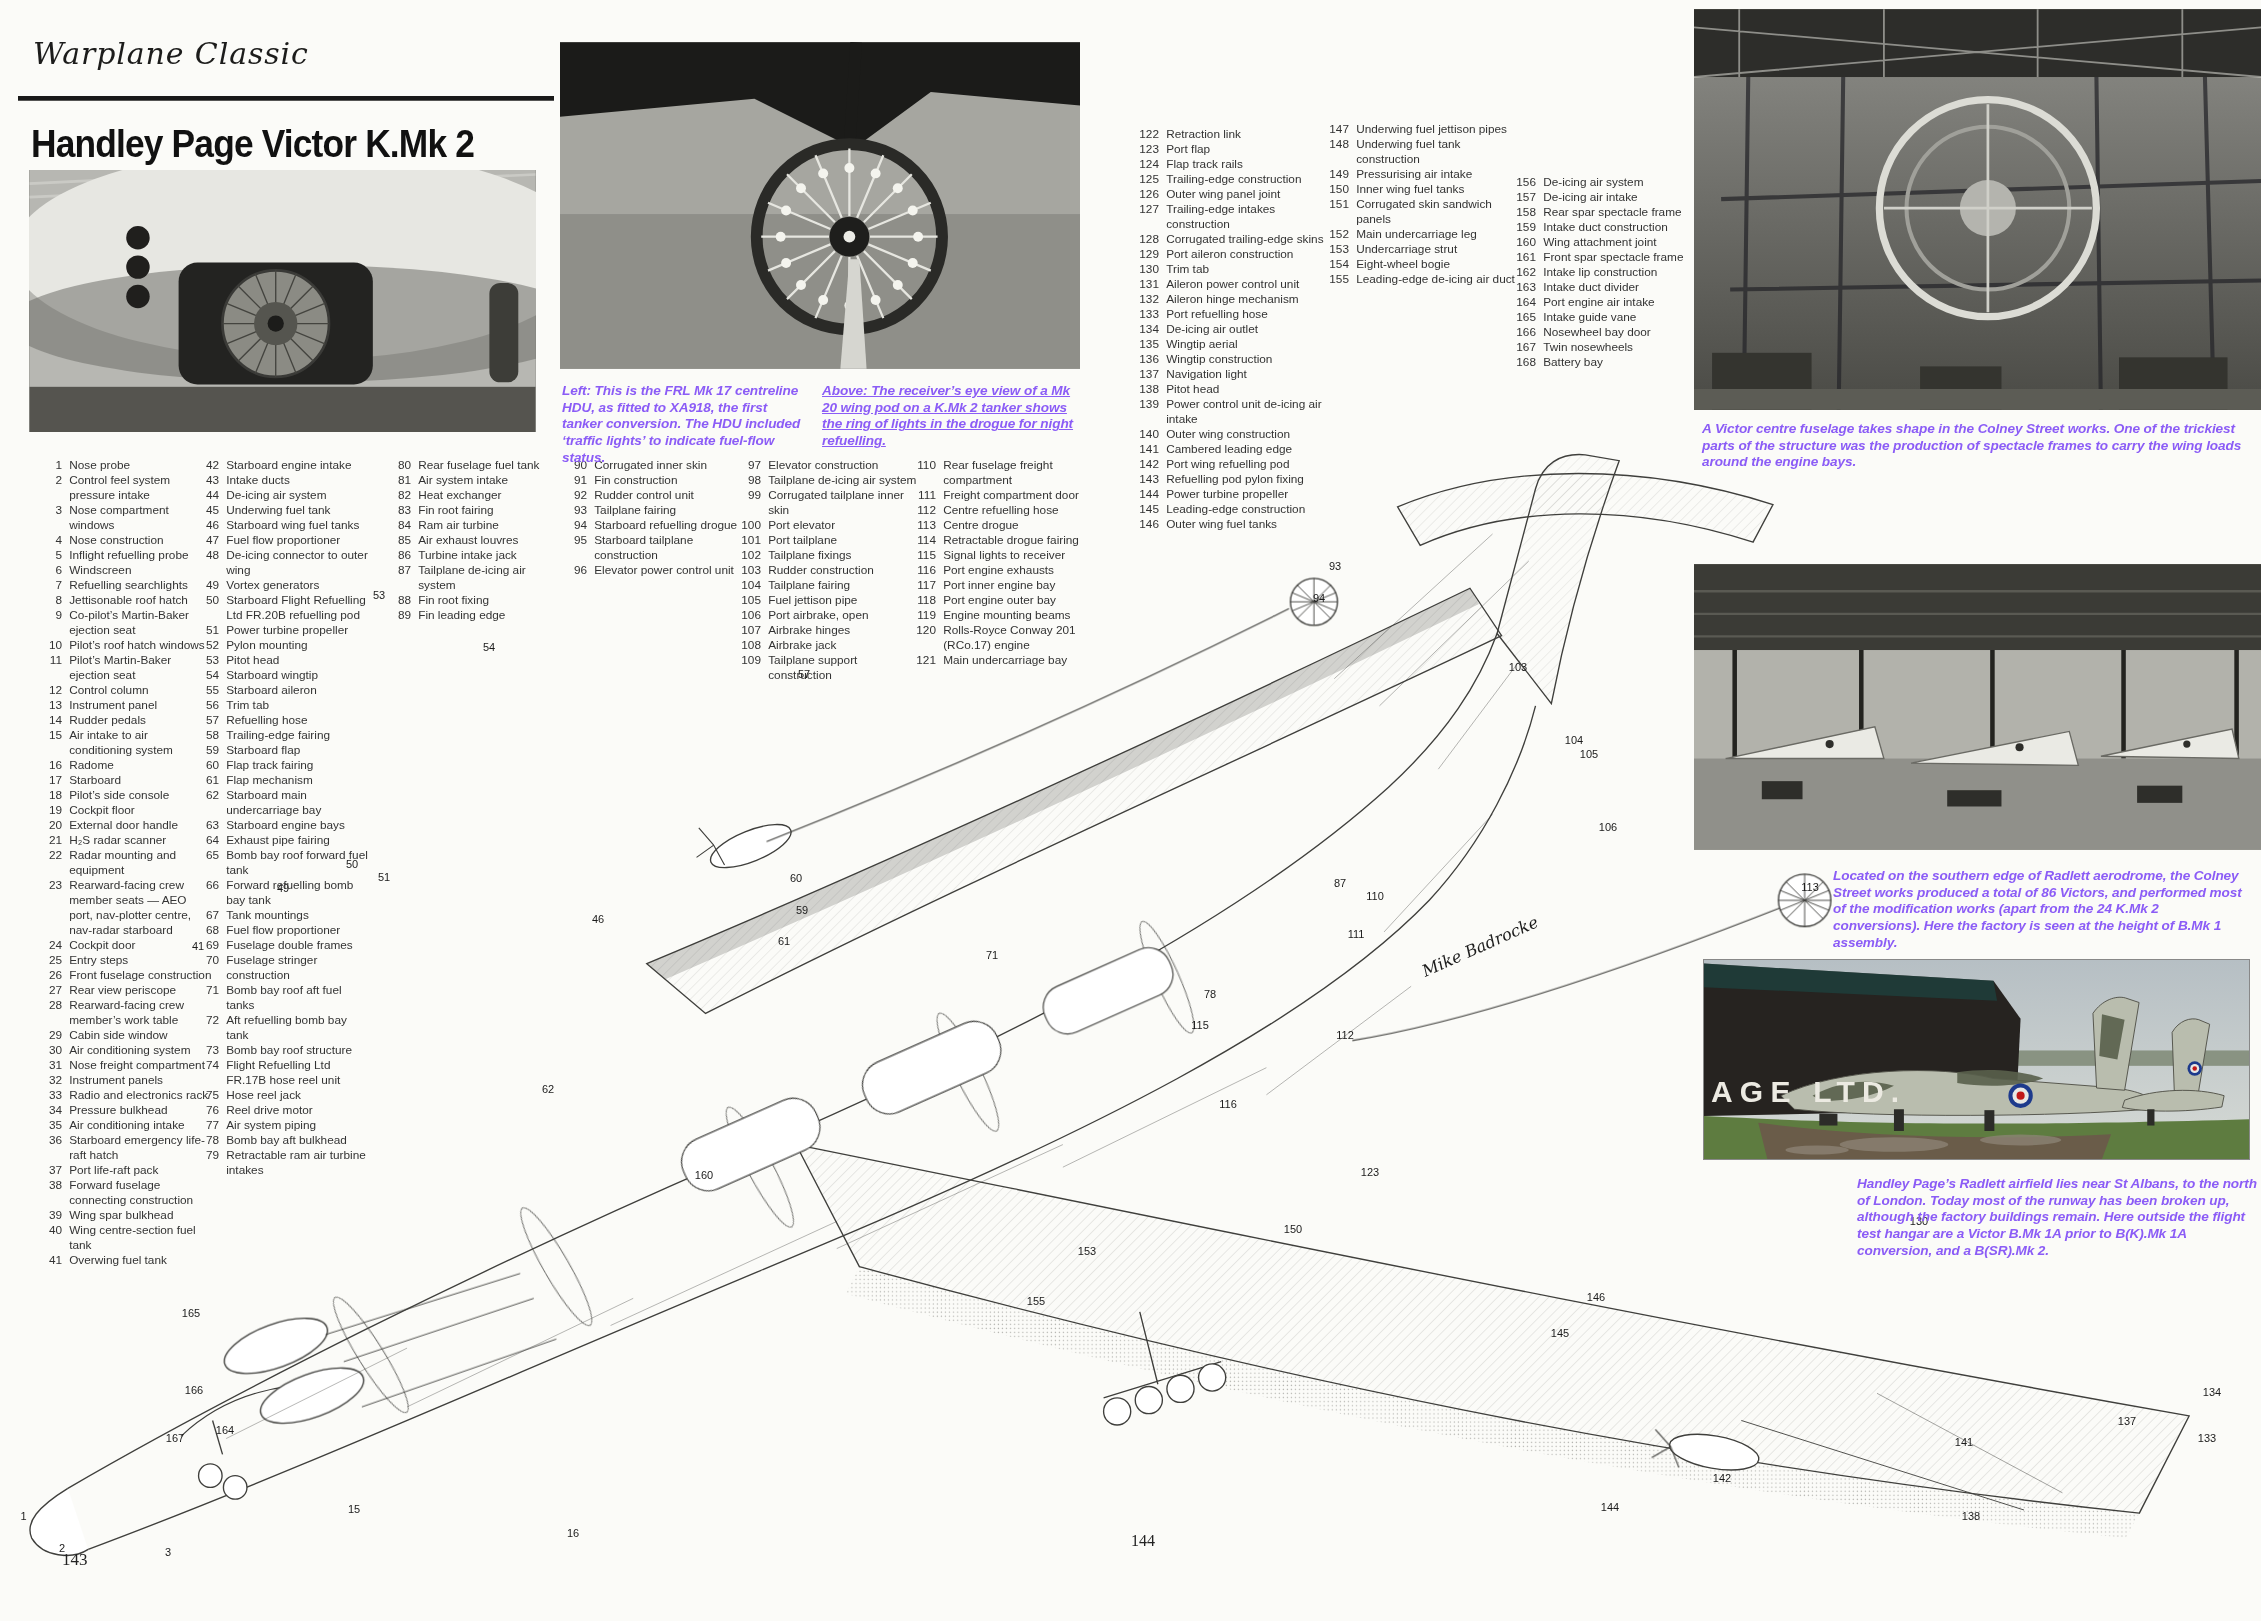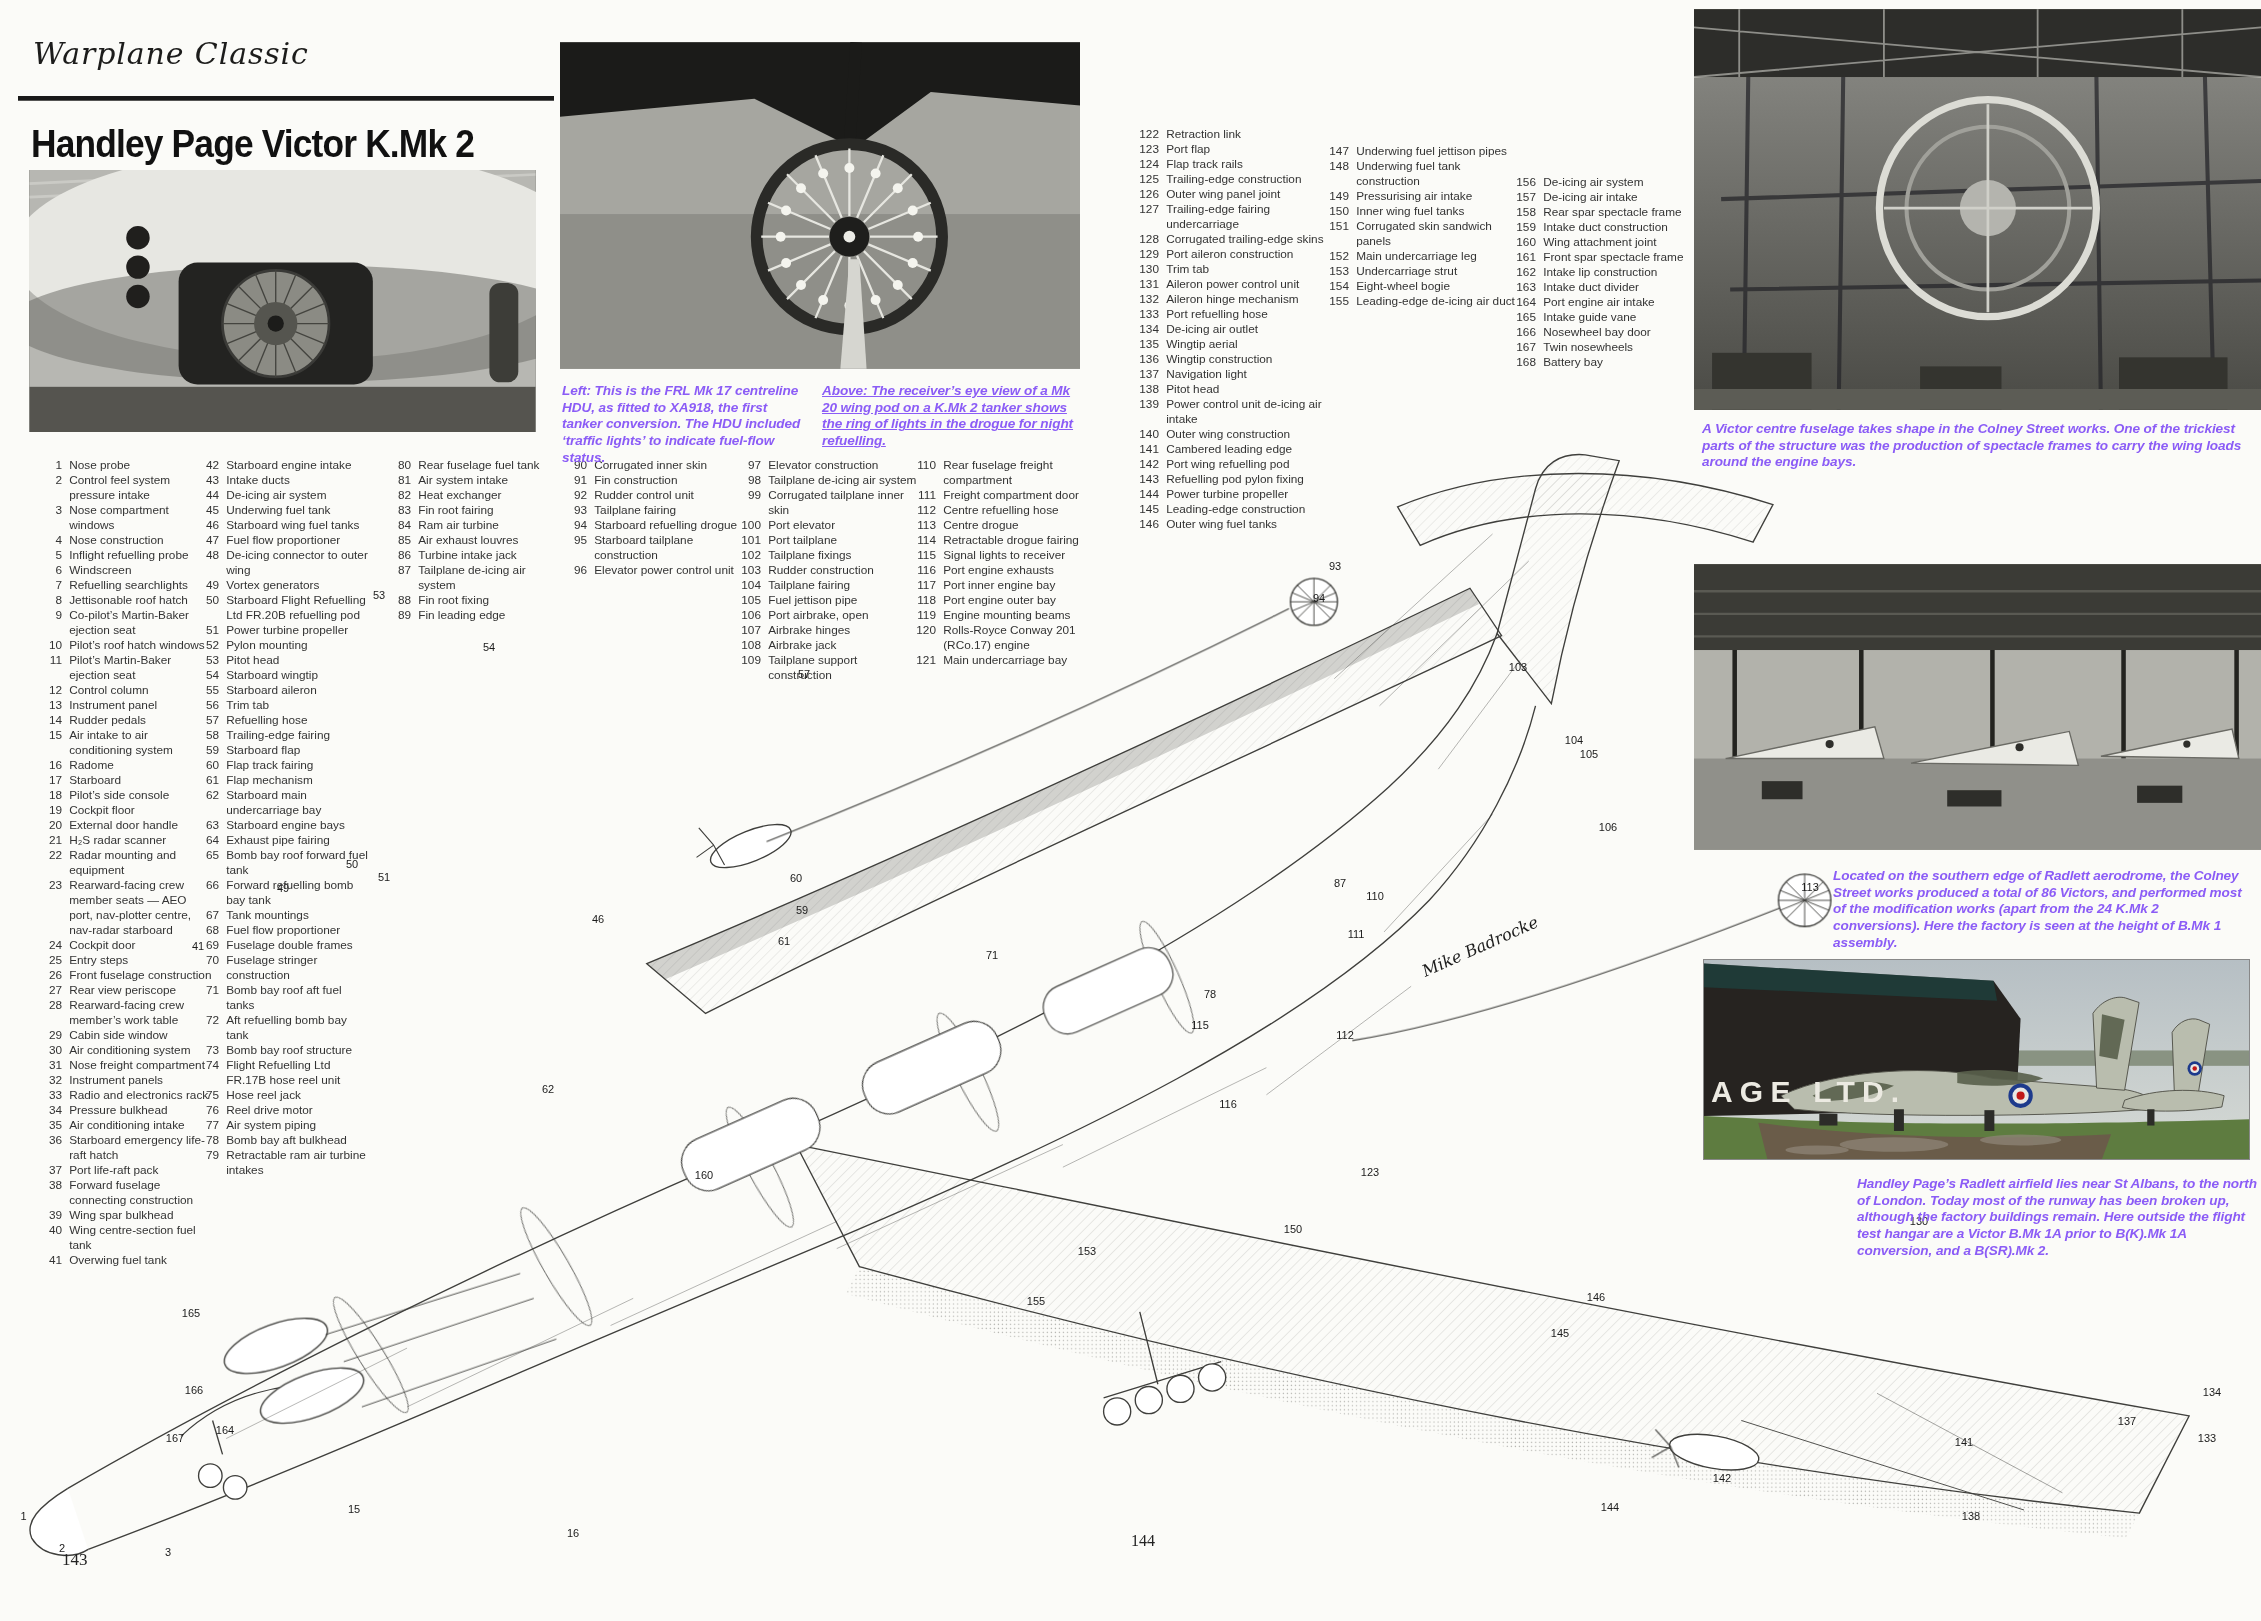--- a/index.html
+++ b/index.html
@@ -884,21 +884,21 @@
       <div class="key-item">
         <span class="kn">125</span>
         <span class="kt">Trailing-edge construction</span>
       </div>
       <div class="key-item">
         <span class="kn">126</span>
         <span class="kt">Outer wing panel joint</span>
       </div>
       <div class="key-item">
         <span class="kn">127</span>
-        <span class="kt">Trailing-edge fairing undercarriage</span>
+        <span class="kt">Trailing-edge intakes construction</span>
       </div>
       <div class="key-item">
         <span class="kn">128</span>
         <span class="kt">Corrugated trailing-edge skins</span>
       </div>
       <div class="key-item">
         <span class="kn">129</span>
         <span class="kt">Port aileron construction</span>
       </div>
       <div class="key-item">
@@ -963,21 +963,21 @@
       </div>
       <div class="key-item">
         <span class="kn">145</span>
         <span class="kt">Leading-edge construction</span>
       </div>
       <div class="key-item">
         <span class="kn">146</span>
         <span class="kt">Outer wing fuel tanks</span>
       </div>
     </div>
-    <div class="key-col" style="left: 1322px; top: 144px; width: 194px;">
+    <div class="key-col" style="left: 1322px; top: 122px; width: 194px;">
       <div class="key-item">
         <span class="kn">147</span>
         <span class="kt">Underwing fuel jettison pipes</span>
       </div>
       <div class="key-item">
         <span class="kn">148</span>
         <span class="kt">Underwing fuel tank construction</span>
       </div>
       <div class="key-item">
         <span class="kn">149</span>

